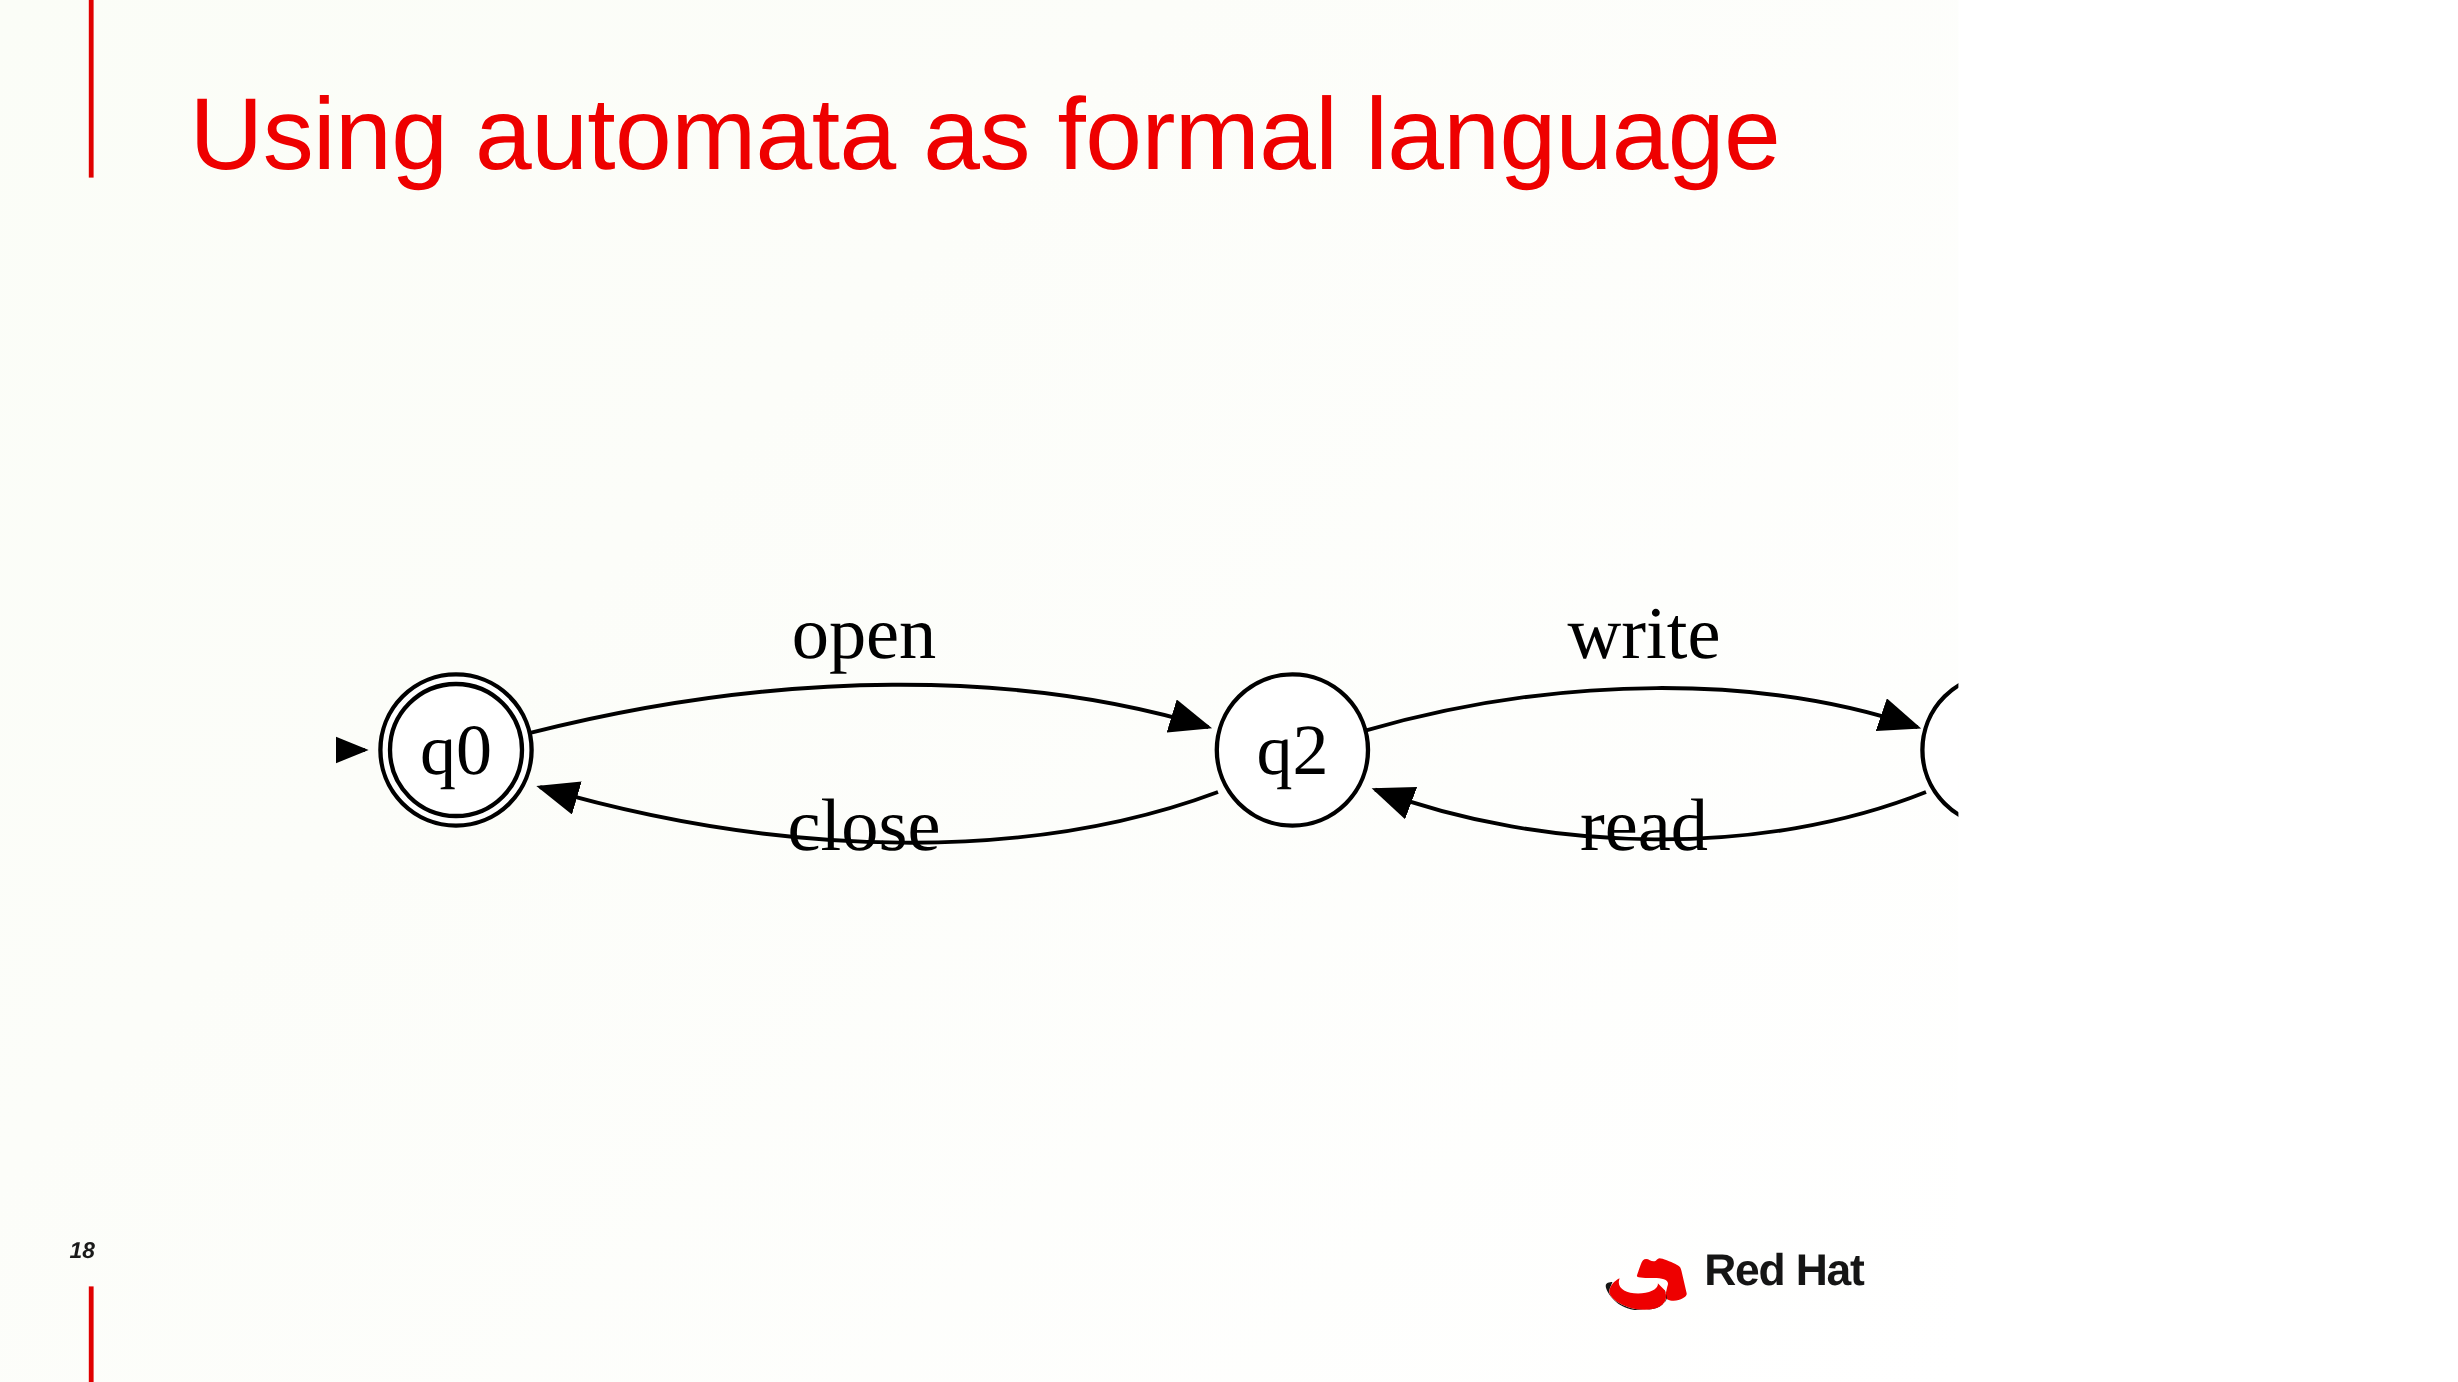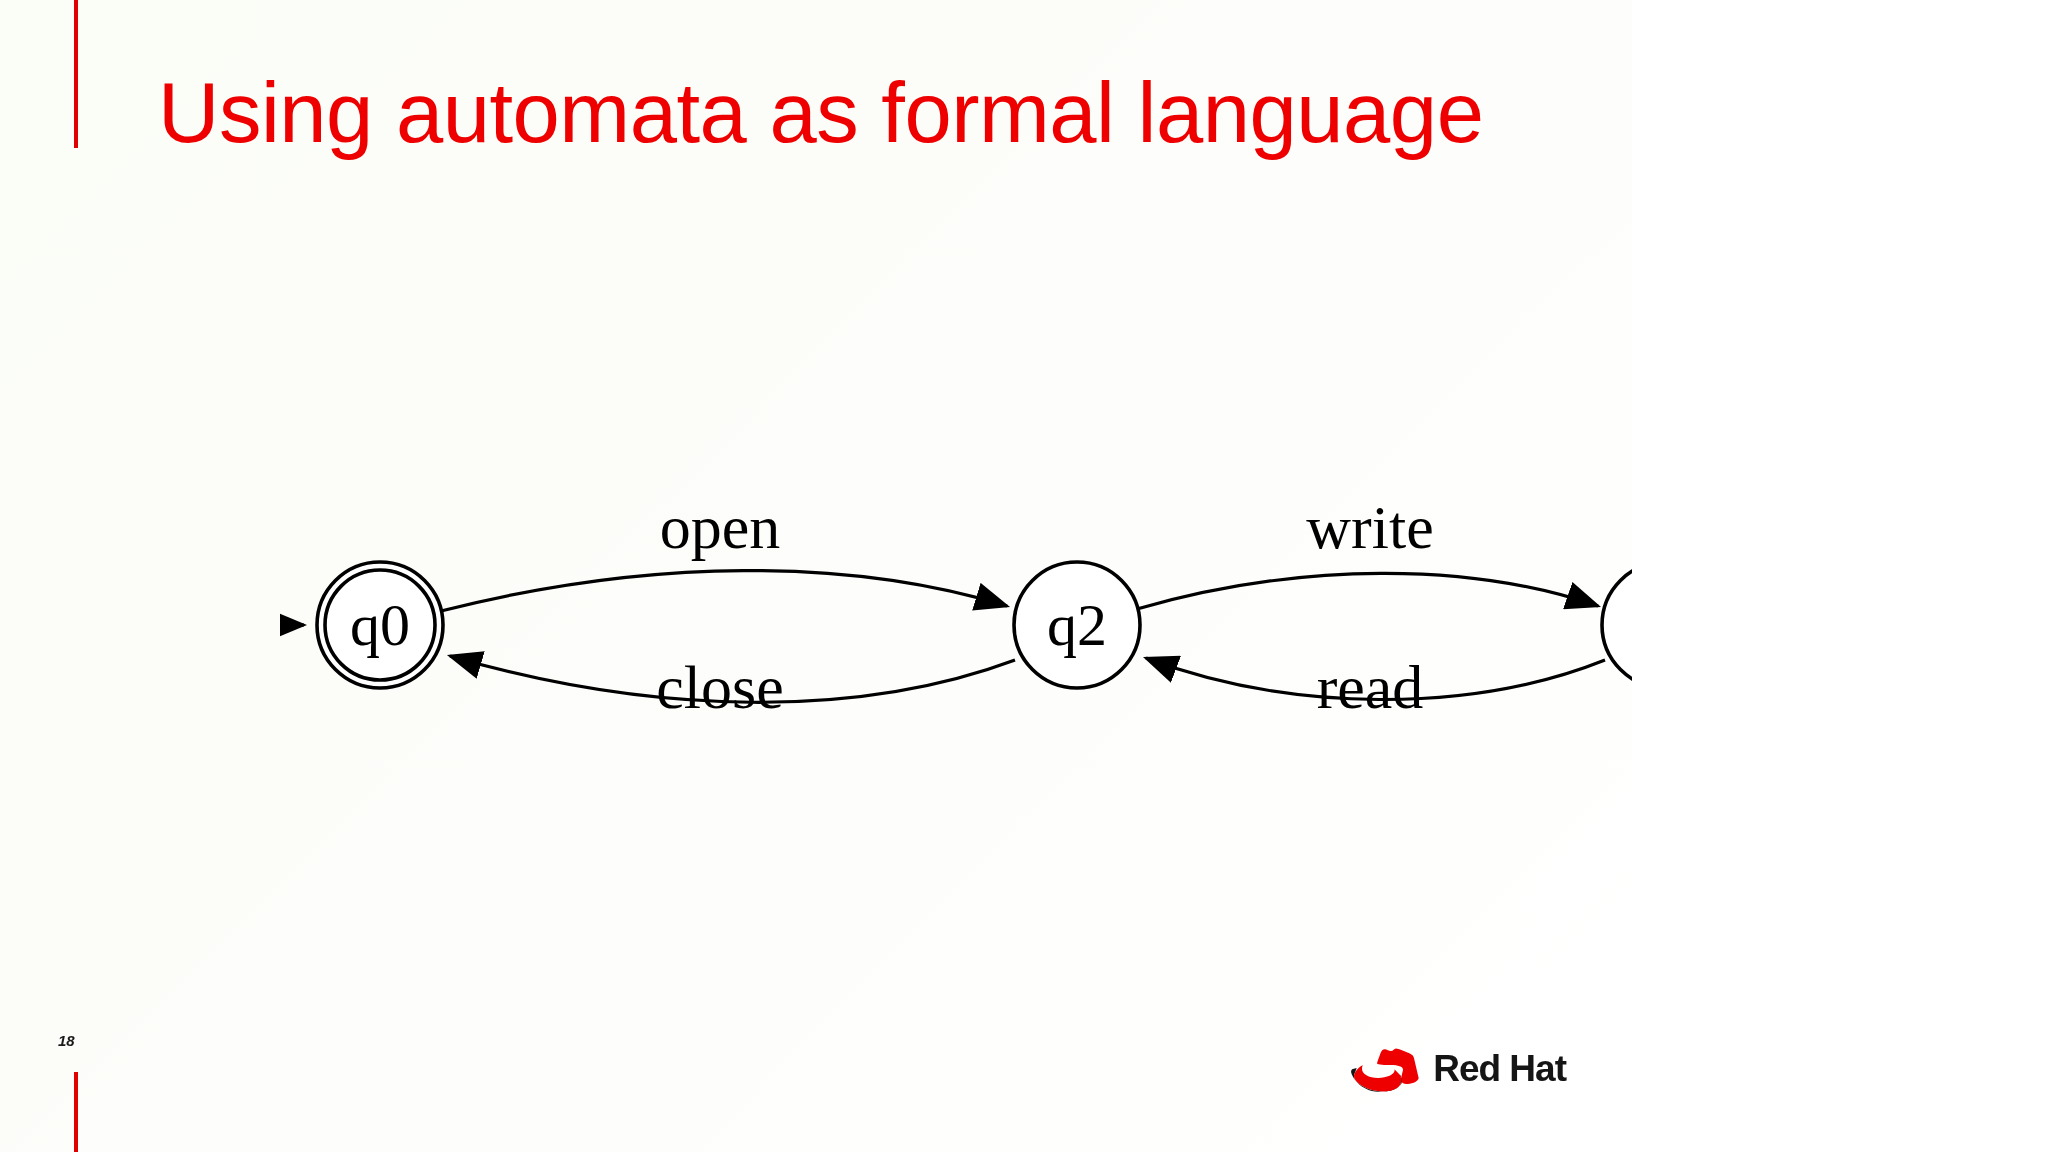--- a/index.html
+++ b/index.html
@@ -70,31 +70,31 @@
   }
 
   
   #page-number {
     position: absolute;
     left: 58px;
     top: 1032px;
     font-family: "Liberation Sans", sans-serif;
     font-style: italic;
     font-weight: 700;
-    font-size: 15px;
+    font-size: 19px;
     color: #1a1a1a;
   }
 
   
   #redhat-logo {
     position: absolute;
-    right: 66px;
+    right: 79px;
     top: 1040px;
     display: flex;
-    align-items: center;
+    align-items: flex-start;
     gap: 10px;
   }
   #redhat-logo svg { display: block; }
   #redhat-wordmark {
     font-family: "Liberation Sans", sans-serif;
     font-weight: 700;
     font-size: 37px;
     color: #151515;
     letter-spacing: -1px;
     line-height: 1;

